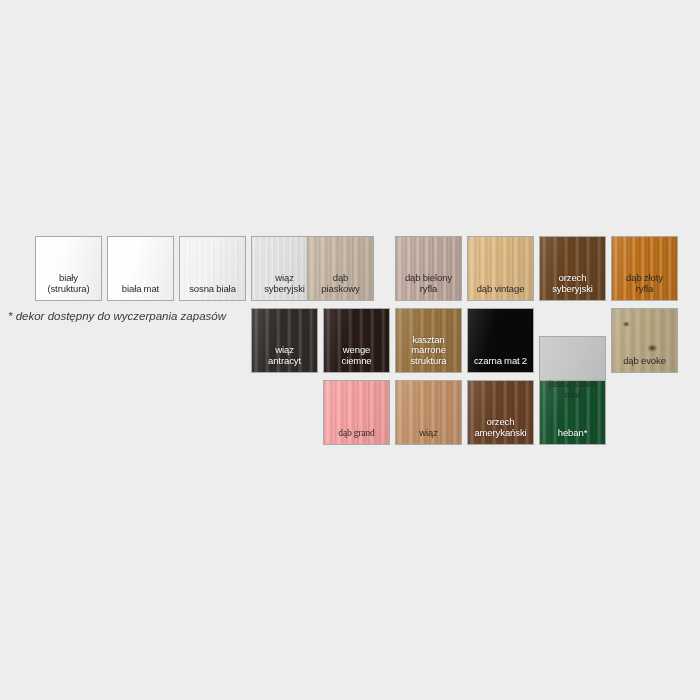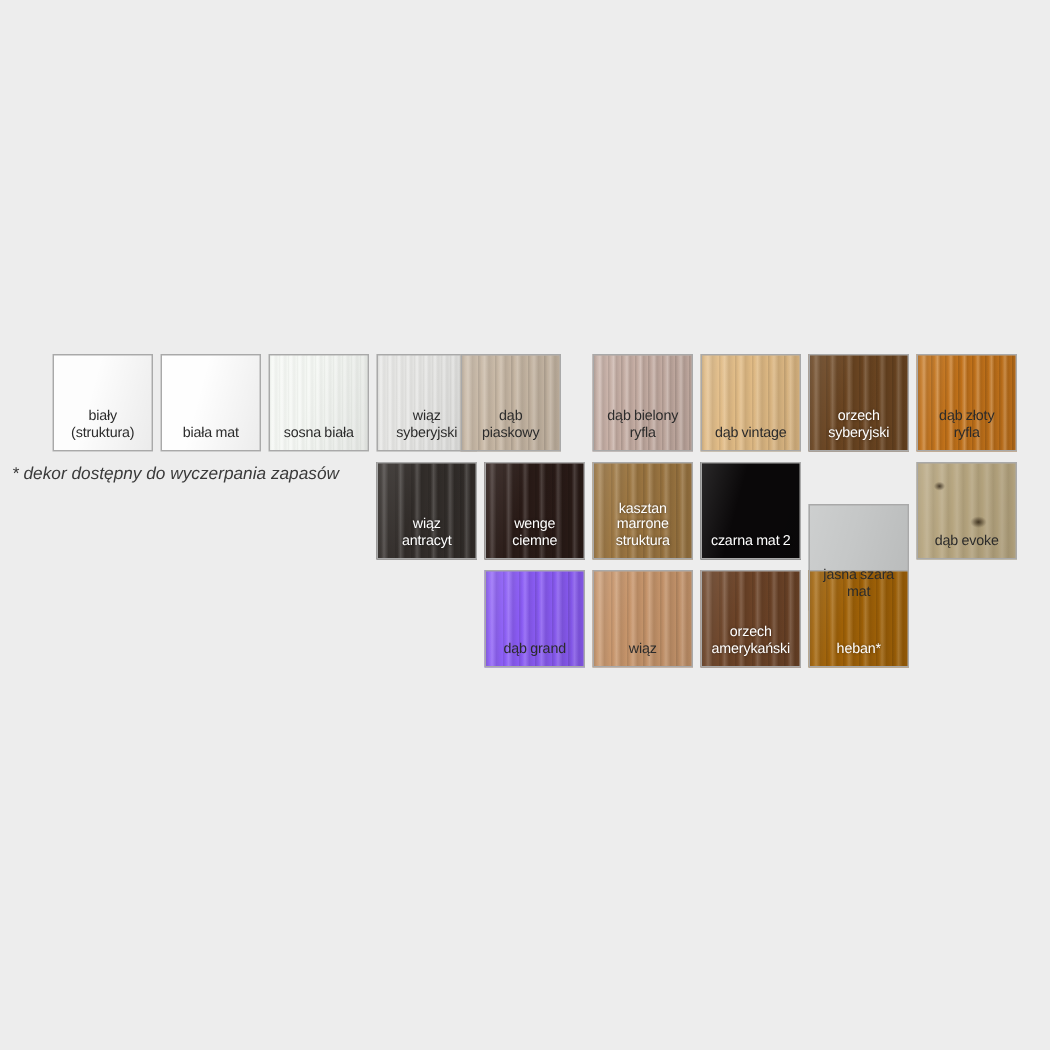--- a/index.html
+++ b/index.html
@@ -201,21 +201,21 @@
           <div>mat</div>
         </div>
       </div>
       <div class="swatch" style="left: 576px; top: 72px; width: 67px; height: 65px; background-color: rgb(182, 165, 127);">
         <div class="grain" style="background: radial-gradient(5px 4px at 22% 24%, rgba(40, 28, 14, 0.85) 0%, rgba(40, 28, 14, 0.18) 58%, rgba(0, 0, 0, 0) 75%), radial-gradient(7px 5px at 62% 62%, rgba(40, 28, 14, 0.8) 0%, rgba(40, 28, 14, 0.16) 60%, rgba(0, 0, 0, 0) 78%), repeating-linear-gradient(90deg, rgba(0, 0, 0, 0.06) 0px, rgba(0, 0, 0, 0) 3px, rgba(255, 255, 255, 0.14) 6px, rgba(0, 0, 0, 0.05) 10px);"></div>
         <div class="sheen" style="background: linear-gradient(105deg, rgba(255, 255, 255, 0.13) 0%, rgba(255, 255, 255, 0) 38%, rgba(0, 0, 0, 0.07) 100%);"></div>
         <div class="swatch-label dark-text">
           <div>dąb evoke</div>
         </div>
       </div>
-      <div class="swatch" style="left: 288px; top: 144px; width: 67px; height: 65px; background-color: #8b5cf6;">
+      <div class="swatch" style="left: 288px; top: 144px; width: 67px; height: 65px; background-color: #fca5a5; font-family: Liberation Serif, serif;">
         <div class="grain" style="background: repeating-linear-gradient(90deg, rgba(0, 0, 0, 0.13) 0px, rgba(0, 0, 0, 0.01) 2px, rgba(255, 255, 255, 0.16) 4px, rgba(0, 0, 0, 0.09) 7px, rgba(0, 0, 0, 0) 11px);"></div>
         <div class="sheen" style="background: linear-gradient(105deg, rgba(255, 255, 255, 0.13) 0%, rgba(255, 255, 255, 0) 38%, rgba(0, 0, 0, 0.07) 100%);"></div>
         <div class="swatch-label dark-text">
           <div>dąb grand</div>
         </div>
       </div>
       <div class="swatch" style="left: 360px; top: 144px; width: 67px; height: 65px; background-color: rgb(200, 150, 108);">
         <div class="grain" style="background: repeating-linear-gradient(90deg, rgba(0, 0, 0, 0.13) 0px, rgba(0, 0, 0, 0.01) 2px, rgba(255, 255, 255, 0.16) 4px, rgba(0, 0, 0, 0.09) 7px, rgba(0, 0, 0, 0) 11px);"></div>
         <div class="sheen" style="background: linear-gradient(105deg, rgba(255, 255, 255, 0.13) 0%, rgba(255, 255, 255, 0) 38%, rgba(0, 0, 0, 0.07) 100%);"></div>
         <div class="swatch-label dark-text">
@@ -223,21 +223,21 @@
         </div>
       </div>
       <div class="swatch" style="left: 432px; top: 144px; width: 67px; height: 65px; background-color: rgb(108, 67, 39);">
         <div class="grain" style="background: repeating-linear-gradient(90deg, rgba(0, 0, 0, 0.13) 0px, rgba(0, 0, 0, 0.01) 2px, rgba(255, 255, 255, 0.16) 4px, rgba(0, 0, 0, 0.09) 7px, rgba(0, 0, 0, 0) 11px);"></div>
         <div class="sheen" style="background: linear-gradient(105deg, rgba(255, 255, 255, 0.13) 0%, rgba(255, 255, 255, 0) 38%, rgba(0, 0, 0, 0.07) 100%);"></div>
         <div class="swatch-label light-text">
           <div>orzech</div>
           <div>amerykański</div>
         </div>
       </div>
-      <div class="swatch" style="left: 504px; top: 144px; width: 67px; height: 65px; background-color: #a16207;">
+      <div class="swatch" style="left: 504px; top: 144px; width: 67px; height: 65px; background-color: #14532d;">
         <div class="grain" style="background: repeating-linear-gradient(90deg, rgba(0, 0, 0, 0.13) 0px, rgba(0, 0, 0, 0.01) 2px, rgba(255, 255, 255, 0.16) 4px, rgba(0, 0, 0, 0.09) 7px, rgba(0, 0, 0, 0) 11px);"></div>
         <div class="sheen" style="background: linear-gradient(105deg, rgba(255, 255, 255, 0.13) 0%, rgba(255, 255, 255, 0) 38%, rgba(0, 0, 0, 0.07) 100%);"></div>
         <div class="swatch-label light-text">
           <div>heban*</div>
         </div>
       </div>
     </div>
 
   <div class="footnote">* dekor dostępny do wyczerpania zapasów</div>
 

